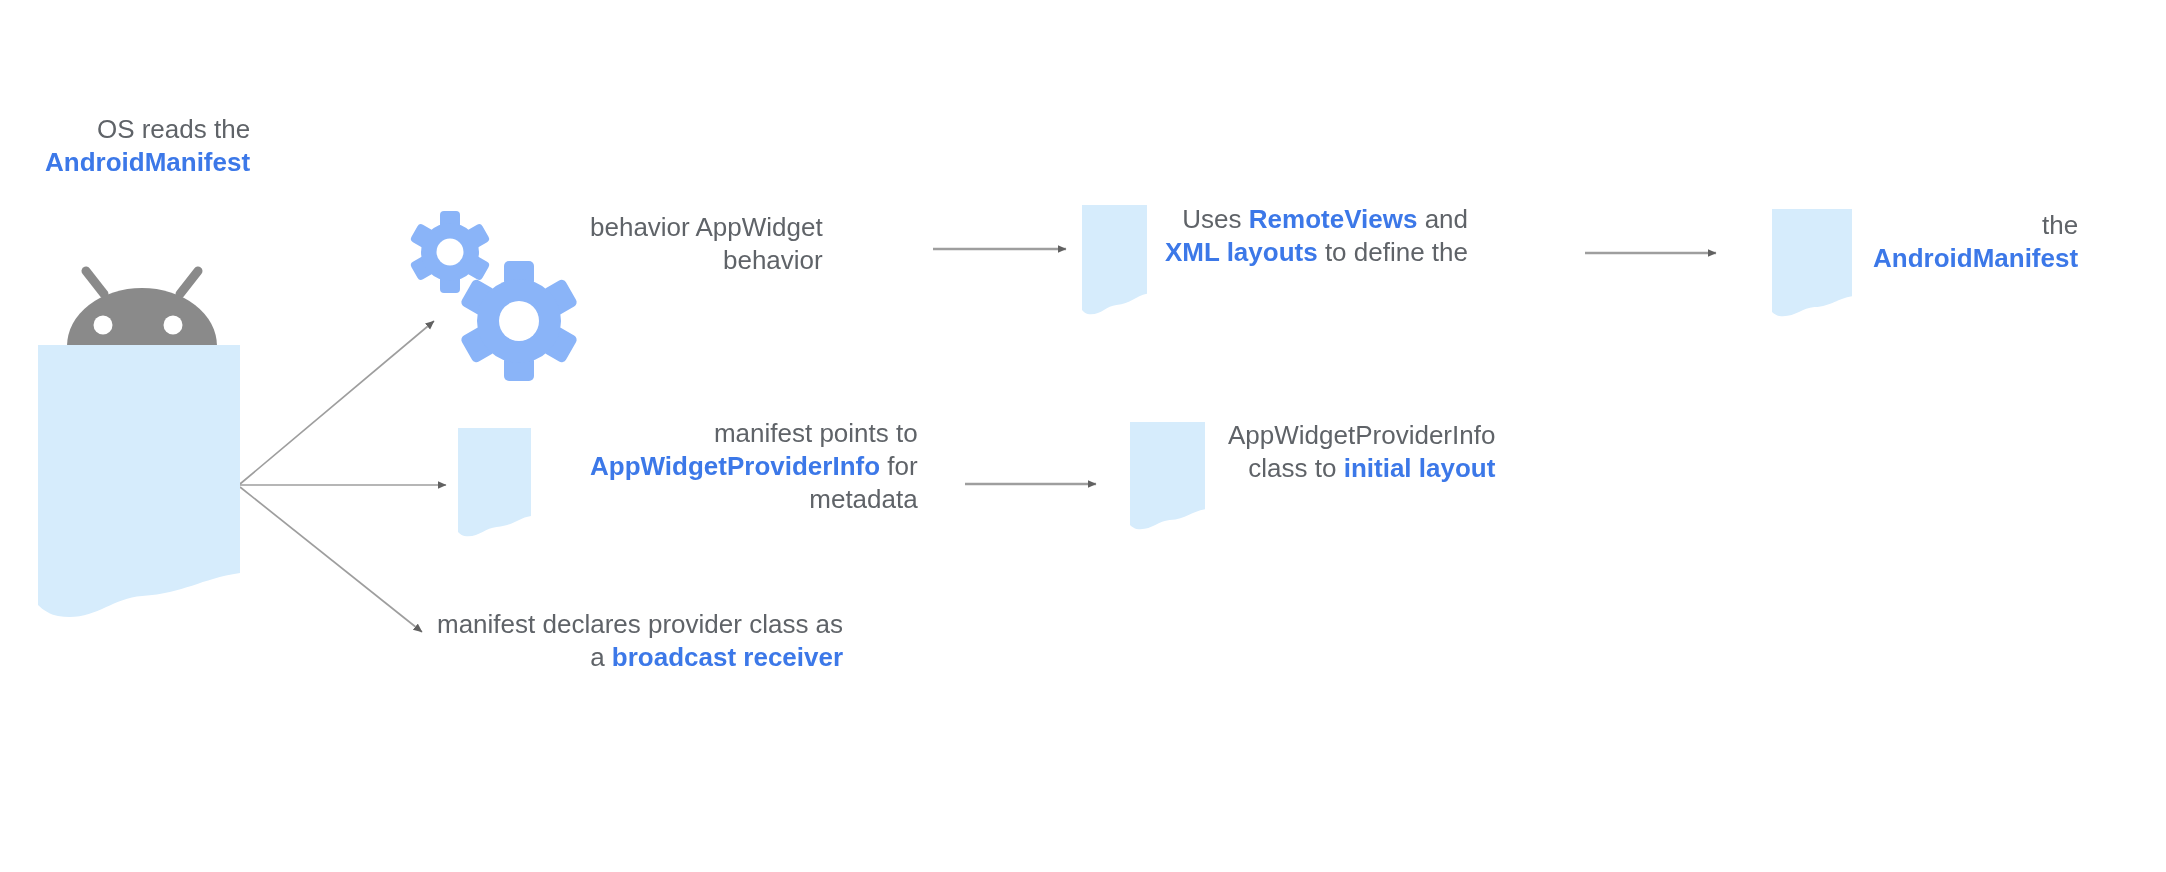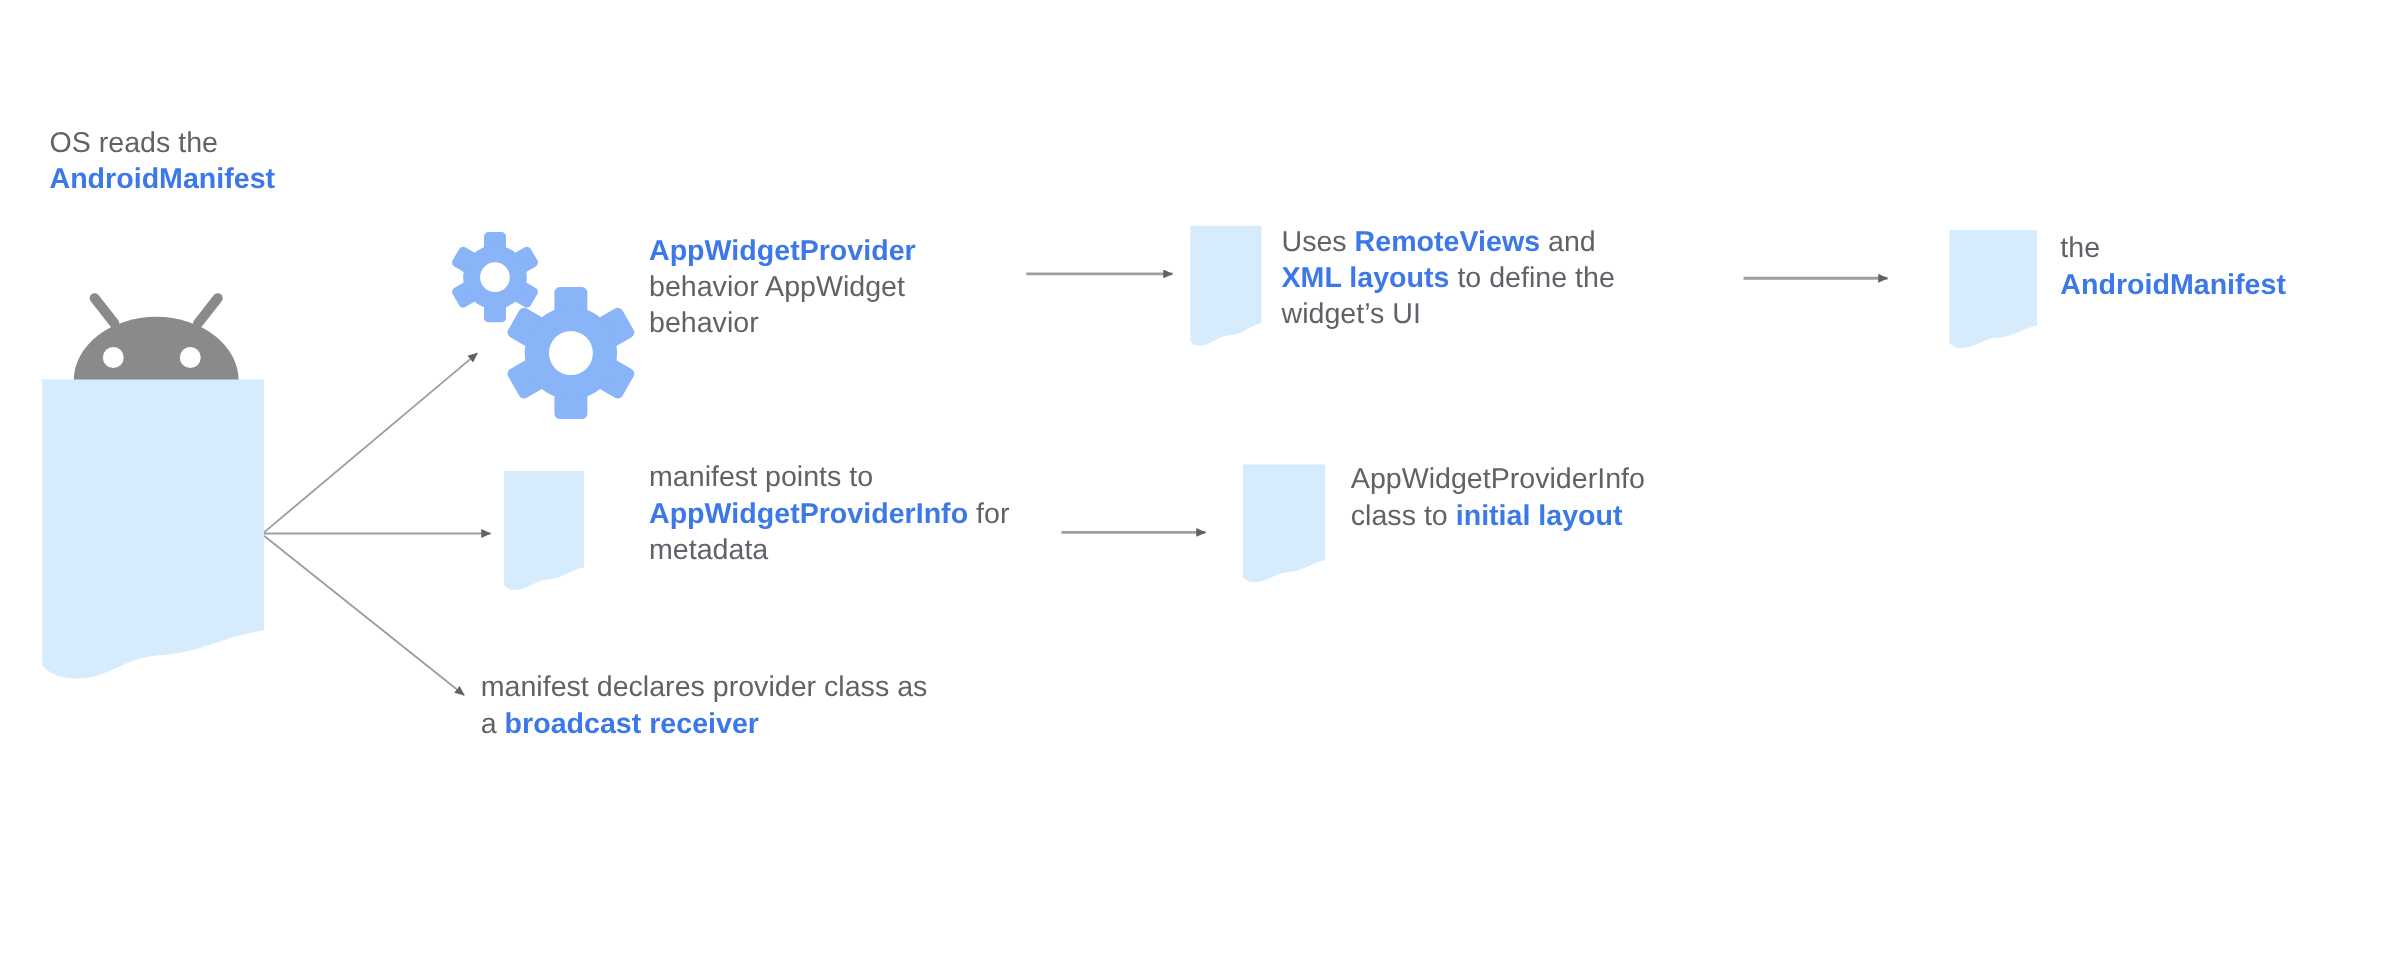--- a/index.html
+++ b/index.html
@@ -20,21 +20,21 @@
     overflow:hidden;
     font-family:"Liberation Sans", sans-serif;
   }
   .txt{
     position:absolute;
     font-size:26px;
     line-height:33px;
     color:var(--gray);
     white-space:nowrap;
   }
-  .txt .line{white-space:nowrap;}
+  .txt .line{white-space:nowrap;text-align:right;}
   .blue{color:var(--blue);font-weight:700;margin-top:36px;}
   svg{position:absolute;display:block;}
   .overlay{left:0;top:0;}
 </style>
 </head>
 <body>
 
 <div class="canvas">
 
   <svg class="overlay" width="2166" height="872" viewBox="0 0 2166 872">
@@ -86,37 +86,35 @@
       <rect x="-15" y="-60" width="30" height="25" rx="5" transform="rotate(120)"></rect>
       <rect x="-15" y="-60" width="30" height="25" rx="5" transform="rotate(180)"></rect>
       <rect x="-15" y="-60" width="30" height="25" rx="5" transform="rotate(240)"></rect>
       <rect x="-15" y="-60" width="30" height="25" rx="5" transform="rotate(300)"></rect>
       <circle r="42"></circle>
       <circle r="20" fill="#ffffff"></circle>
     </g>
   </svg>
 
   <div class="txt" style="left:590px;top:211px">
-    <div class="line"><span class="blue">AppWidgetProvider</span></div>
     <div class="line"><span>behavior AppWidget</span></div>
     <div class="line"><span>behavior</span></div>
   </div>
 
   <svg style="left:1082px;top:205px" width="65" height="113" viewBox="0 0 68 112" preserveAspectRatio="none">
     <path d="M0 0 H68 V88 C56 90 51 98 36 99 C25 100 19 110 6 108 C4 107.7 2 106 0 104 Z" style="fill:var(--doc_fill,#d6ecfc)"></path>
   </svg>
 
   <div class="txt" style="left:1165px;top:203px">
     <div class="line">
       <span>Uses </span><span class="blue">RemoteViews</span><span> and</span>
     </div>
     <div class="line">
       <span class="blue">XML layouts</span><span> to define the</span>
     </div>
-    <div class="line"><span>widget’s UI</span></div>
   </div>
 
   <svg style="left:1772px;top:209px" width="80" height="111" viewBox="0 0 68 112" preserveAspectRatio="none">
     <path d="M0 0 H68 V88 C56 90 51 98 36 99 C25 100 19 110 6 108 C4 107.7 2 106 0 104 Z" style="fill:var(--doc_fill,#d6ecfc)"></path>
   </svg>
 
   <div class="txt" style="left:1873px;top:209px">
     <div class="line"><span>the</span></div>
     <div class="line"><span class="blue">AndroidManifest</span></div>
   </div>

